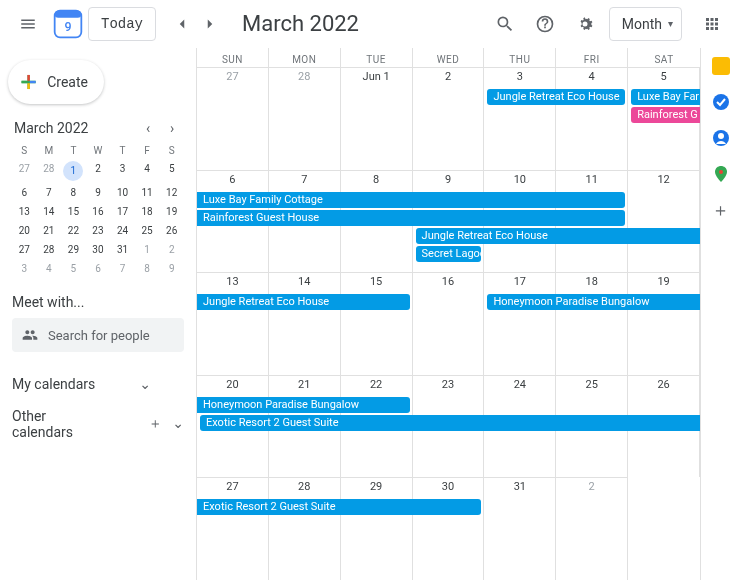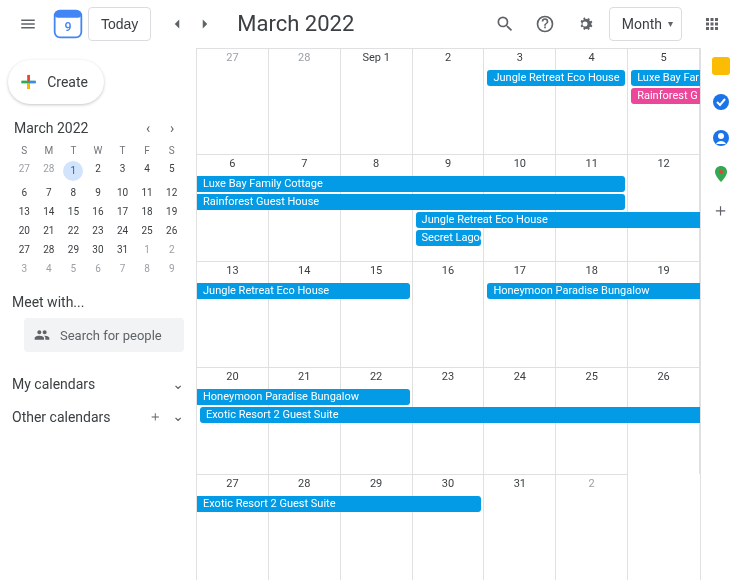--- a/index.html
+++ b/index.html
@@ -4,21 +4,21 @@
 <style>
   * { box-sizing: border-box; margin: 0; padding: 0; }
   body { font-family: 'Google Sans', Roboto, Arial, sans-serif; font-size: 14px; color: #3c4043; width: 740px; height: 580px; overflow: hidden; background: #fff; }
   
   
   .header { display: flex; align-items: center; height: 48px; padding: 0 8px; border-bottom: 1px solid #fff; }
   .menu-icon, .icon-btn { width: 40px; height: 40px; display: flex; align-items: center; justify-content: center; border-radius: 50%; cursor: pointer; color: #5f6368; }
   .logo-box { width: 32px; height: 32px; margin: 0 4px 0 4px; position: relative; }
   .logo-box svg { width: 32px; height: 32px; }
   .app-title { font-size: 22px; color: #5f6368; font-weight: 400; margin-left: 4px; margin-right: 36px; }
-  .today-btn { height: 34px; padding: 0 12px; border: 1px solid #dadce0; border-radius: 4px; background: #fff; font-size: 14px; color: #3c4043; cursor: pointer; margin-right: 12px; }
+  .today-btn { height: 34px; padding: 0 12px; border: 1px solid #dadce0; border-radius: 4px; background: #fff; font-size: 14px; color: #3c4043; cursor: pointer; margin-right: 12px; font-family: Liberation Mono, monospace; }
   .nav-arrows { display: flex; margin-right: 12px; }
   .nav-arrow { width: 28px; height: 28px; display: flex; align-items: center; justify-content: center; cursor: pointer; border-radius: 50%; color: #5f6368; }
   .month-label { font-size: 22px; color: #3c4043; margin-left: 6px; }
   .header-spacer { flex: 1; }
   .view-select { height: 34px; padding: 0 8px 0 12px; border: 1px solid #dadce0; border-radius: 4px; background: #fff; font-size: 14px; color: #3c4043; cursor: pointer; display: flex; align-items: center; margin: 0 10px 0 4px; }
   .view-select .tri { margin-left: 6px; font-size: 10px; color: #5f6368; }
   
   
   .main { display: flex; height: calc(580px - 48px); }
   .sidebar { width: 196px; padding: 12px 12px 0 12px; }
@@ -35,23 +35,23 @@
   .mini-title { font-size: 14px; color: #3c4043; }
   .mini-nav { display: flex; gap: 4px; }
   .mini-nav span { cursor: pointer; color: #5f6368; width: 20px; text-align:center; }
   .mini-grid { display: grid; grid-template-columns: repeat(7, 1fr); gap: 0; font-size: 10px; }
   .mini-day-head { text-align: center; color: #70757a; padding: 3px 0; }
   .mini-cell { text-align: center; padding: 4px 0; color: #3c4043; cursor: pointer; border-radius: 50%; }
   .mini-cell.other { color: #9aa0a6; }
   .mini-cell.today { background: #d2e3fc; border-radius: 50%; width: 20px; height: 20px; line-height: 20px; padding: 0; margin: 2px auto; color: #1967d2; }
   
   .meet-label { font-size: 14px; color: #3c4043; margin-top: 16px; margin-bottom: 8px; }
-  .search-people { display: flex; align-items: center; background: #f1f3f4; border-radius: 4px; height: 34px; padding: 0 10px; color: #5f6368; font-size: 13px; margin-bottom: 16px; cursor: text; margin-left: 12px; }
+  .search-people { display: flex; align-items: center; background: #f1f3f4; border-radius: 4px; height: 34px; padding: 0 10px; color: #5f6368; font-size: 13px; margin-bottom: 16px; cursor: text; }
   .search-people .ic { margin-right: 10px; width:16px; }
-  .expander { display: flex; align-items: center; justify-content: space-between; padding: 8px 0; cursor: pointer; font-size: 14px; color: #3c4043; }
+  .expander { display: flex; align-items: center; justify-content: flex-start; padding: 8px 0; cursor: pointer; font-size: 14px; color: #3c4043; gap: 44px; }
   .expander .icons { display:flex; gap:10px; color:#5f6368; }
   
   
   .weekday-row { display: grid; grid-template-columns: repeat(7, 1fr); border-bottom: 0; }
   .weekday-cell { text-align: center; font-size: 10px; color: #70757a; padding: 6px 0 2px; border-right: 1px solid #e0e0e0; letter-spacing: 0.5px; }
   .weekday-cell:last-child { border-right: none; }
   .weeks { flex: 1; display: flex; flex-direction: column; }
   .week { flex: 1; display: grid; grid-template-columns: repeat(7, 1fr); position: relative; }
   .day-cell { border-top: 1px solid #e0e0e0; border-right: 1px solid #e0e0e0; padding-top: 2px; }
   .day-cell:last-child { border-right: none; }
@@ -204,30 +204,39 @@
     <div class="expander">
       <span>Other calendars</span>
       <span class="icons">
           <span>＋</span>
           <span>⌄</span>
         </span>
     </div>
   </div>
 
   <div class="calendar-area">
+    <div class="weekday-row" id="weekday-row">
+        <div class="weekday-cell">SUN</div>
+        <div class="weekday-cell">MON</div>
+        <div class="weekday-cell">TUE</div>
+        <div class="weekday-cell">WED</div>
+        <div class="weekday-cell">THU</div>
+        <div class="weekday-cell">FRI</div>
+        <div class="weekday-cell">SAT</div>
+      </div>
     <div class="weeks" id="weeks">
         <div class="week">
           <div class="day-cell">
             <div class="day-num other">27</div>
           </div>
           <div class="day-cell">
             <div class="day-num other">28</div>
           </div>
           <div class="day-cell">
-            <div class="day-num">Sep 1</div>
+            <div class="day-num">Jun 1</div>
           </div>
           <div class="day-cell">
             <div class="day-num">2</div>
           </div>
           <div class="day-cell">
             <div class="day-num">3</div>
           </div>
           <div class="day-cell">
             <div class="day-num">4</div>
           </div>

